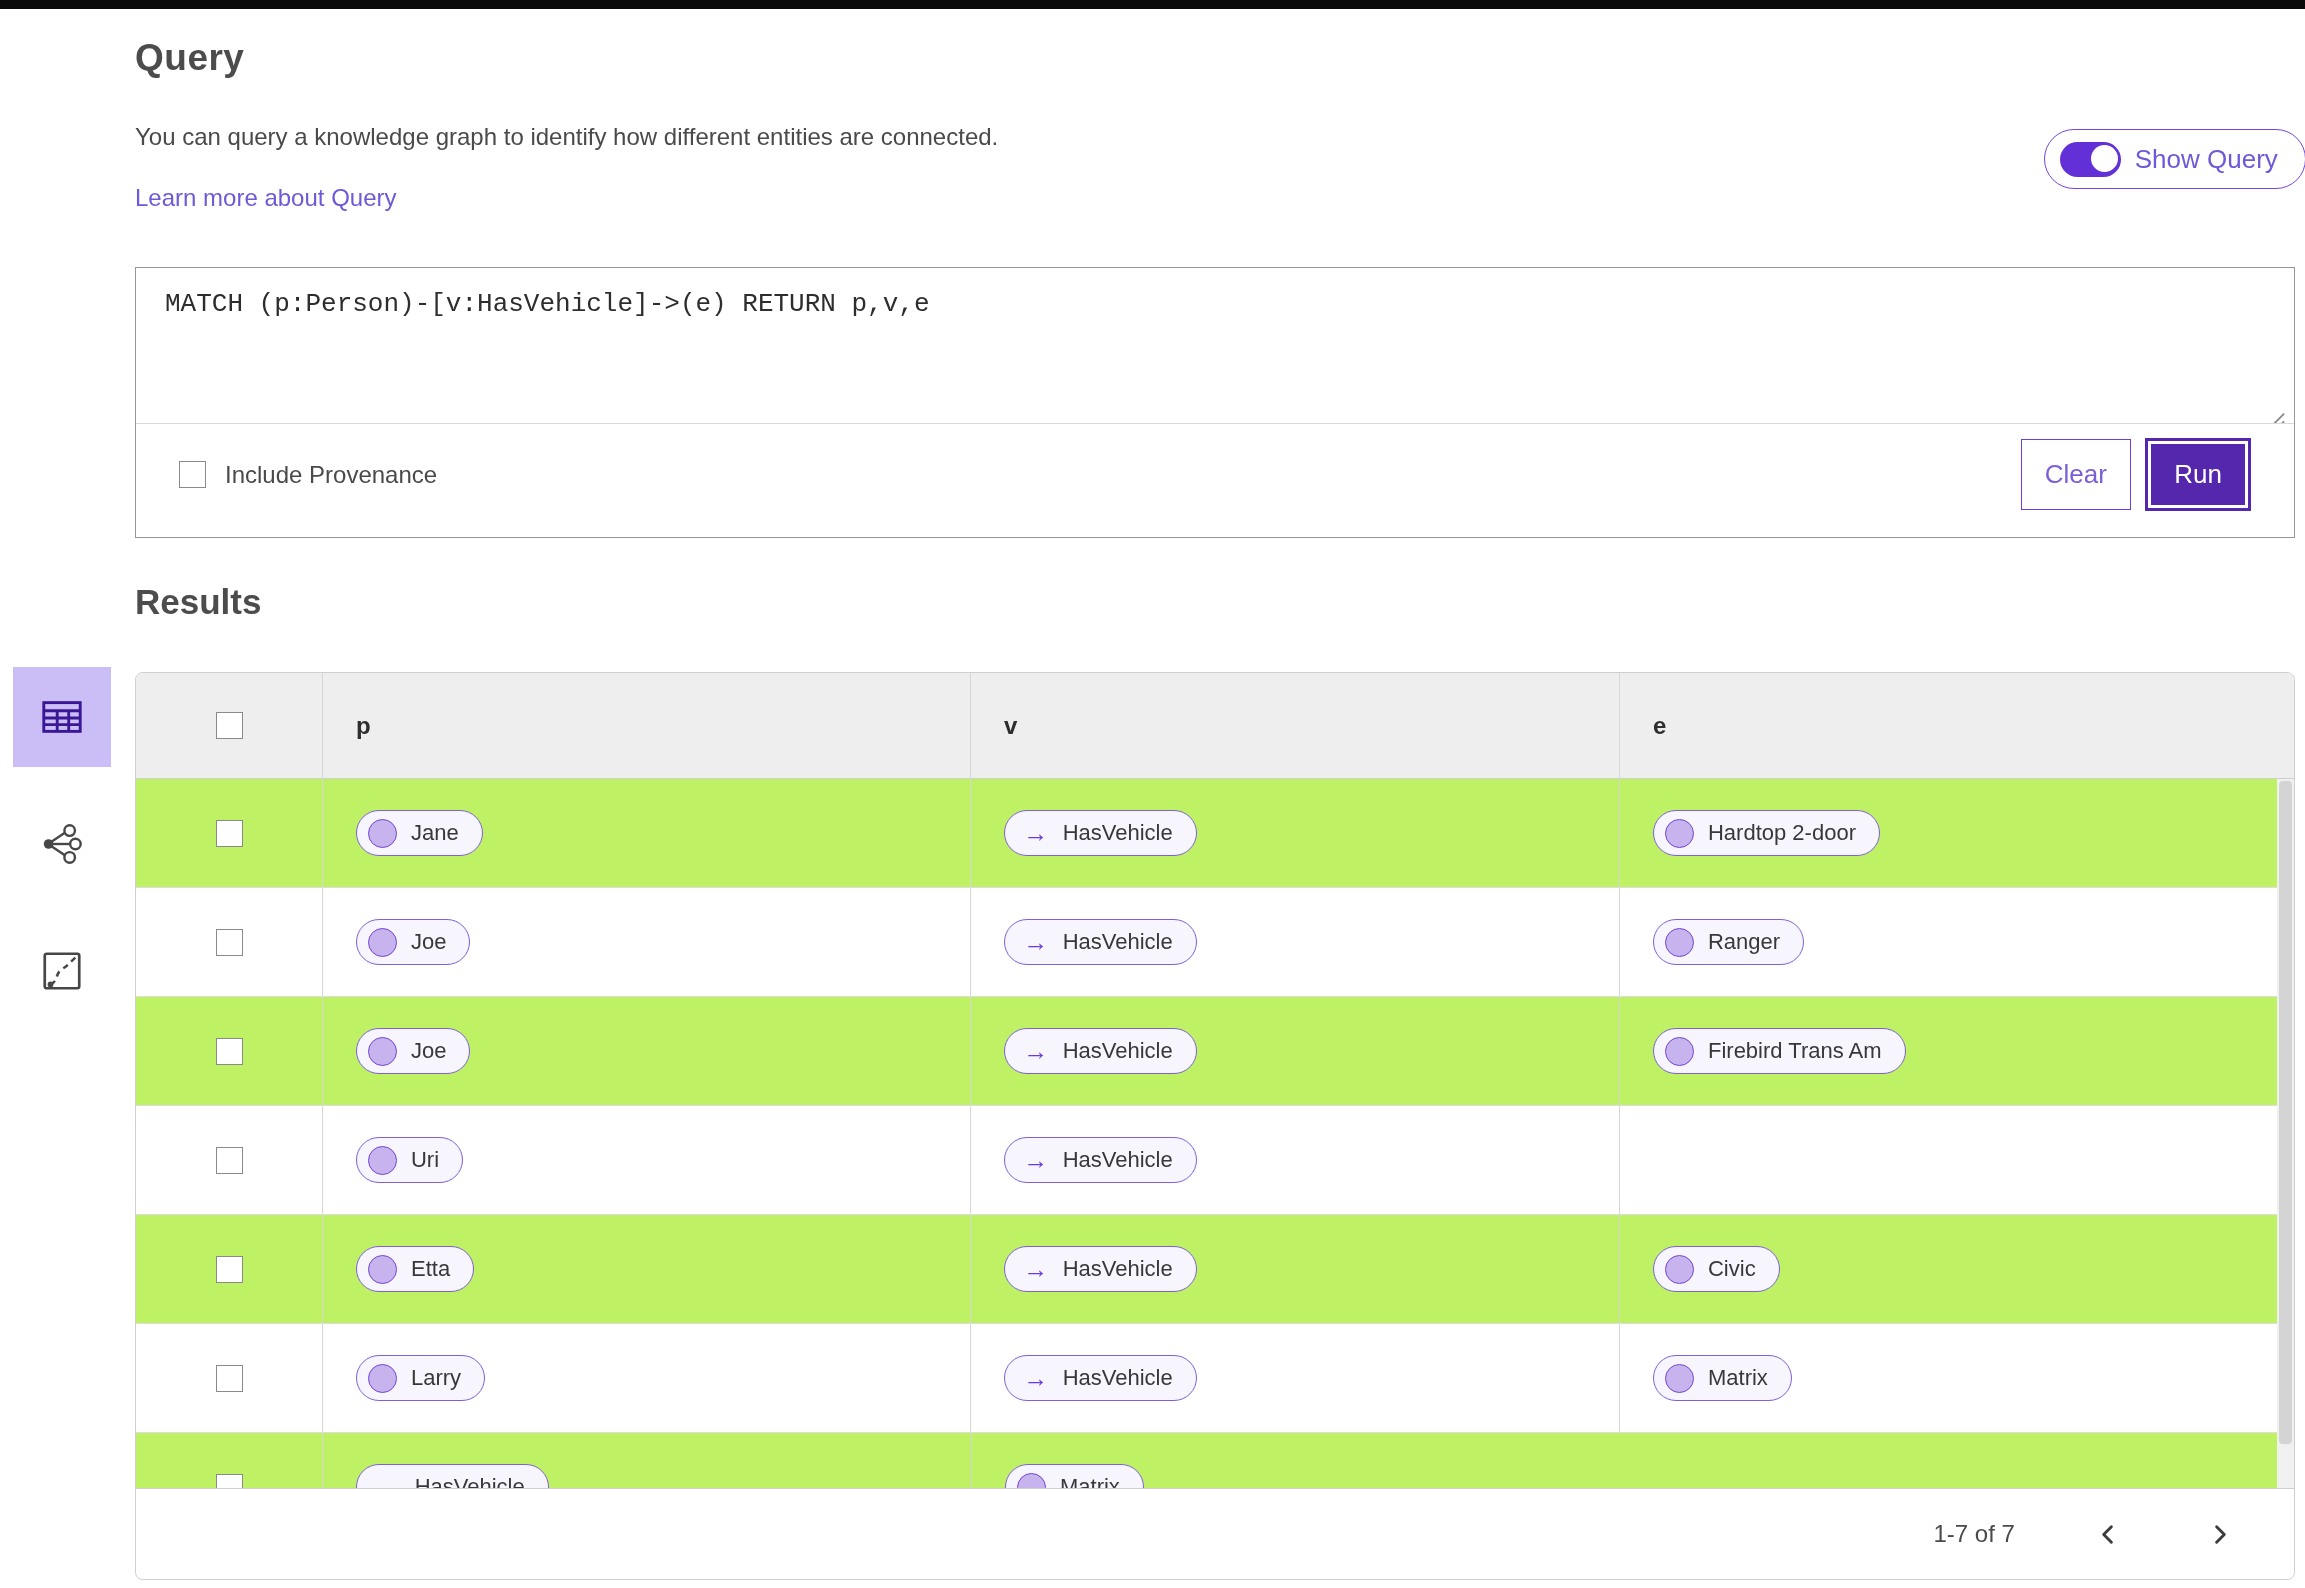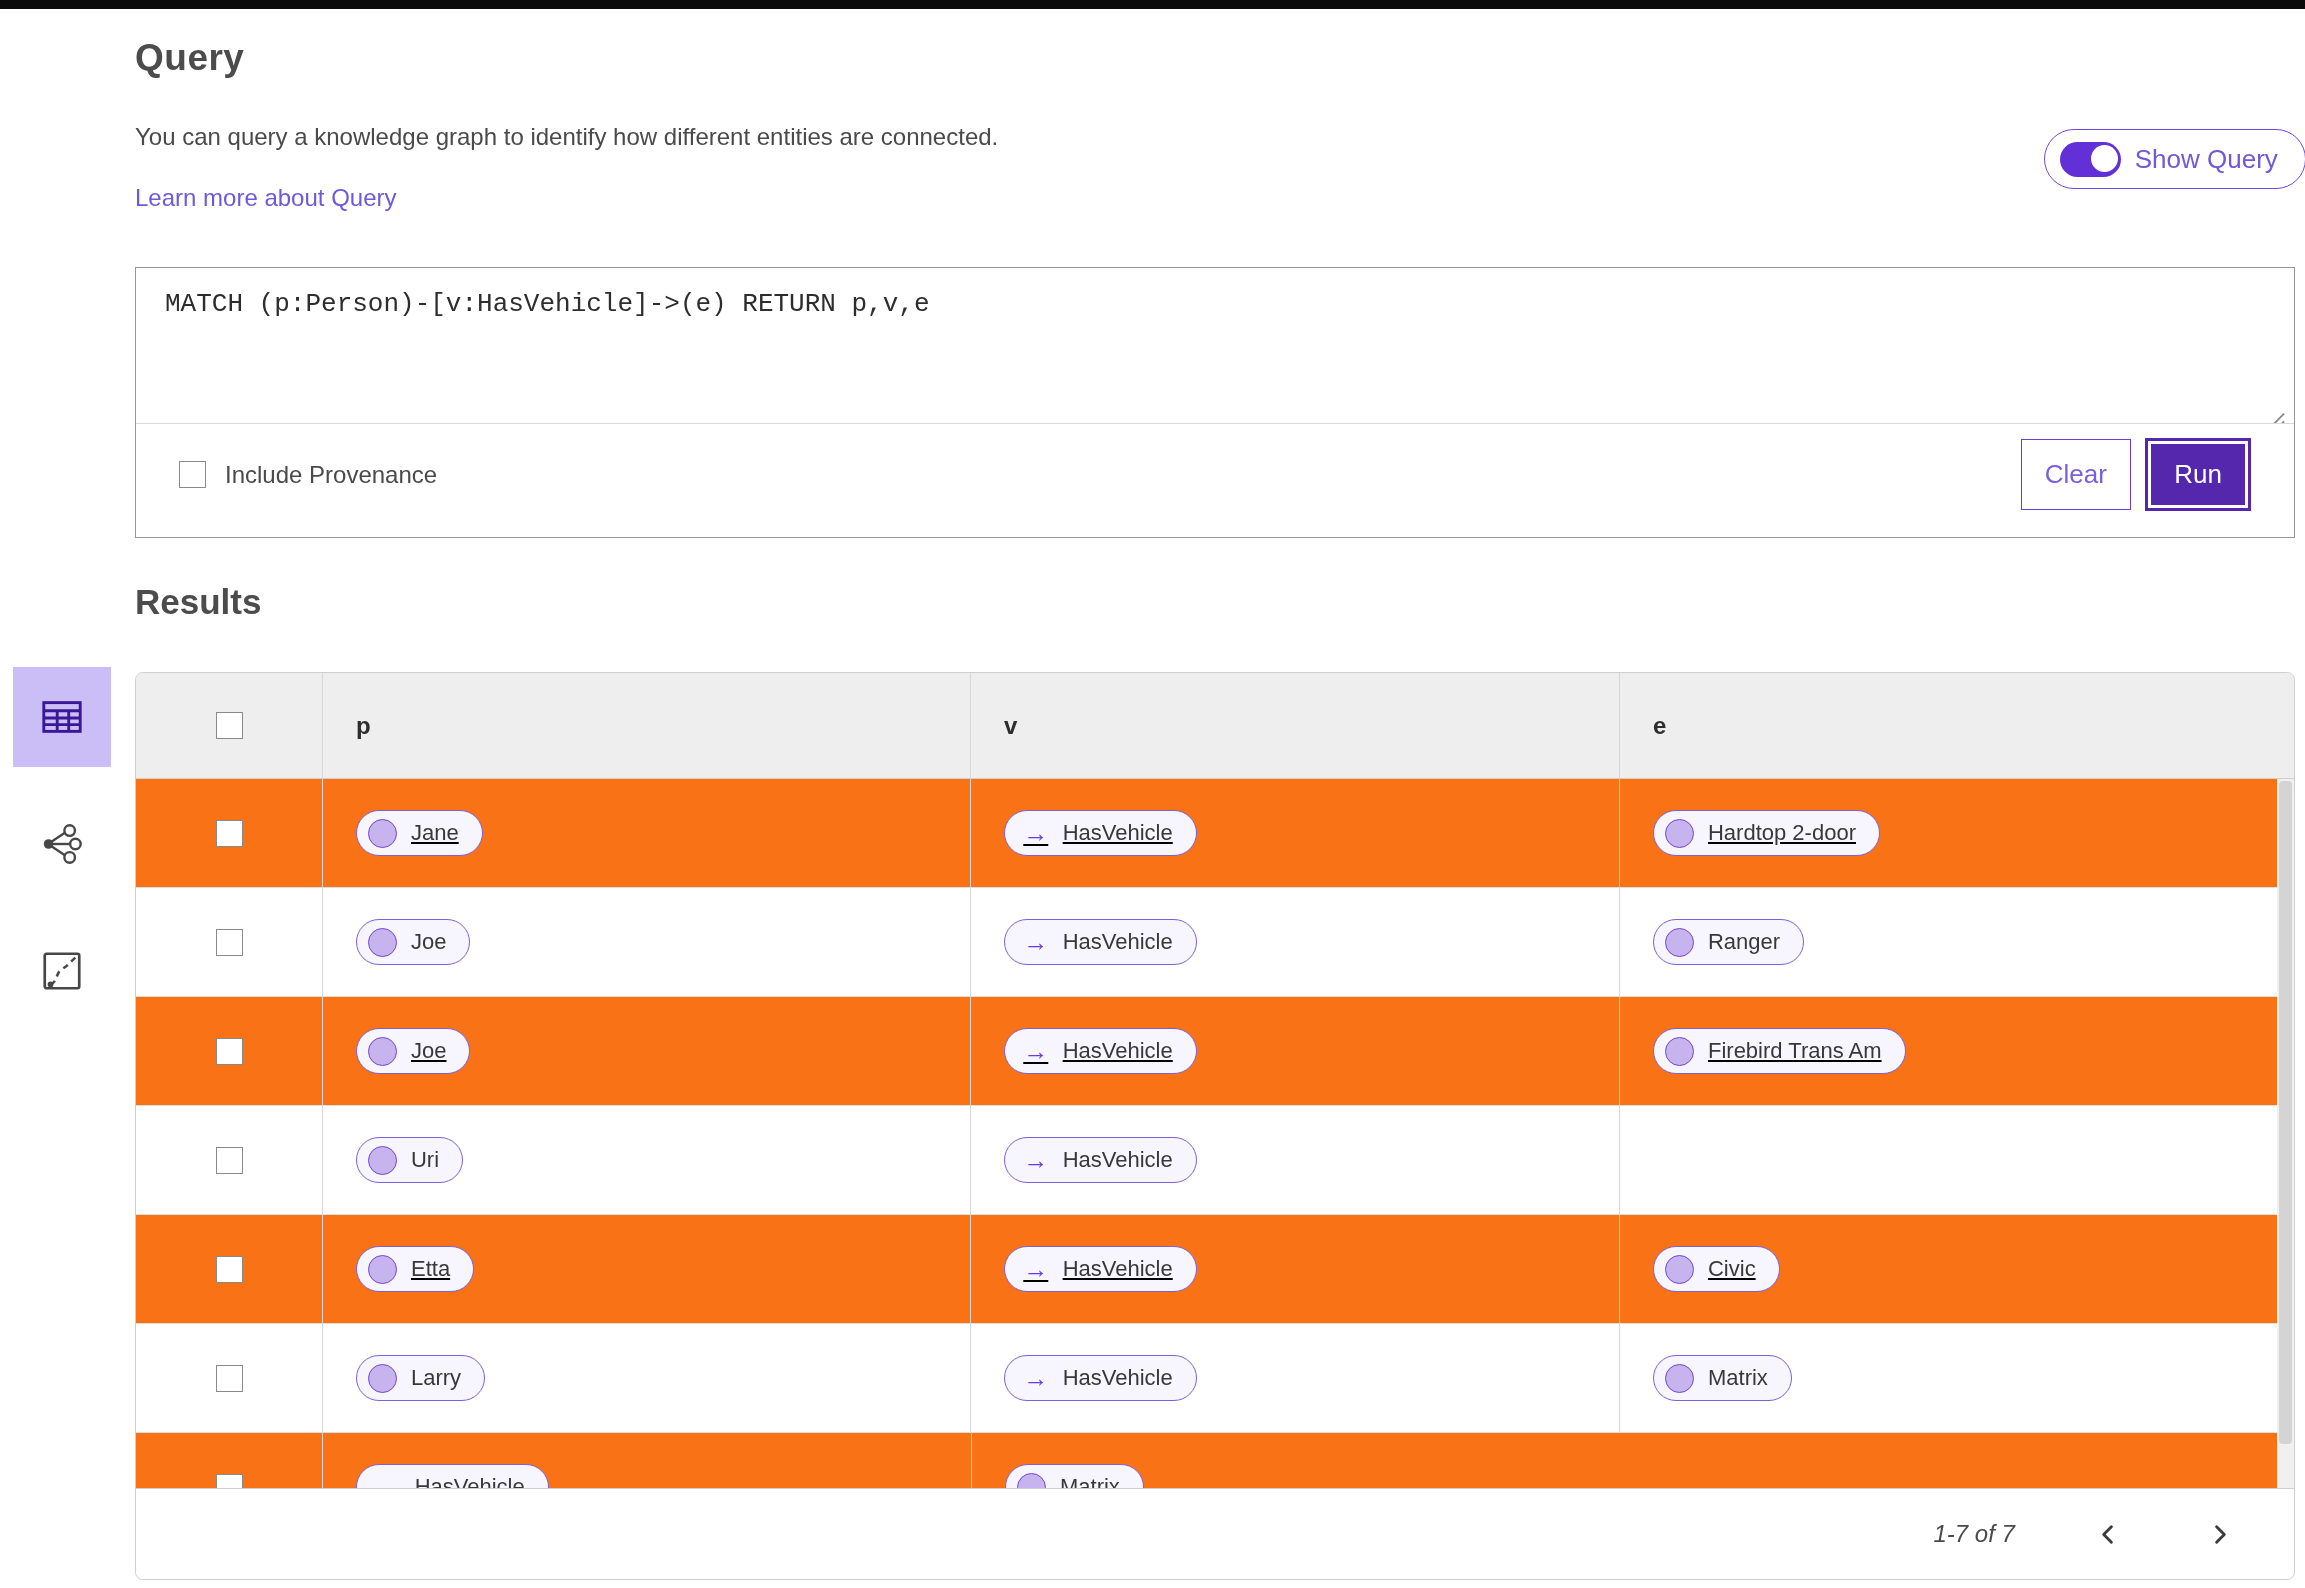--- a/index.html
+++ b/index.html
@@ -104,21 +104,21 @@
   .th { display:flex; align-items:center; font-size:24px; font-weight:bold; color:#2e2e2e; }
   .col-check { width:187px; justify-content:center; border-right:1px solid #d7d7d7; }
   .col-p { width:648px; padding-left:33px; border-right:1px solid #d7d7d7; }
   .col-v { width:649px; padding-left:33px; border-right:1px solid #d7d7d7; }
   .col-e { flex:1; padding-left:33px; border-right:none; }
 
   .tbody { position:relative; height:711px; overflow:hidden; }
   .trow {
     display:flex; height:109px; background:#ffffff; border-bottom:1px solid #dddddd;
   }
-  .trow.alt { background:#f97316;text-decoration:underline; }
+  .trow.alt { background:#bef264; }
   .td { display:flex; align-items:center; }
 
   
   .pill {
     display:inline-flex; align-items:center; height:46px; gap:14.4px;
     border:1.9px solid #7e60da; border-radius:25px; background:#f7f5fe;
     padding:0 23px 0 10.6px; cursor:pointer;
   }
   .pill-circle {
     width:29px; height:29px; border-radius:50%;
@@ -135,21 +135,20 @@
     position:absolute; left:1.9px; top:1.9px; width:13.4px; height:663px;
     background:#d4d4d4; border-radius:3.8px;
   }
 
   
   .card-footer {
     position:absolute; left:0; right:0; bottom:0; height:91px; background:#ffffff;
     border-top:1px solid #cfcfcf; display:flex; align-items:center;
     justify-content:flex-end; gap:75px; padding-right:56px;
     border-radius:0 0 7.7px 7.7px;
-    font-style:italic;
   }
   .page-range { font-size:24px; color:#4a4a4a; }
   .pager-btn { background:none; border:none; cursor:pointer; padding:5.8px; display:flex; }
 </style>
 </head>
 <body>
 
 <div id="page">
 
   <div class="topbar"></div>

